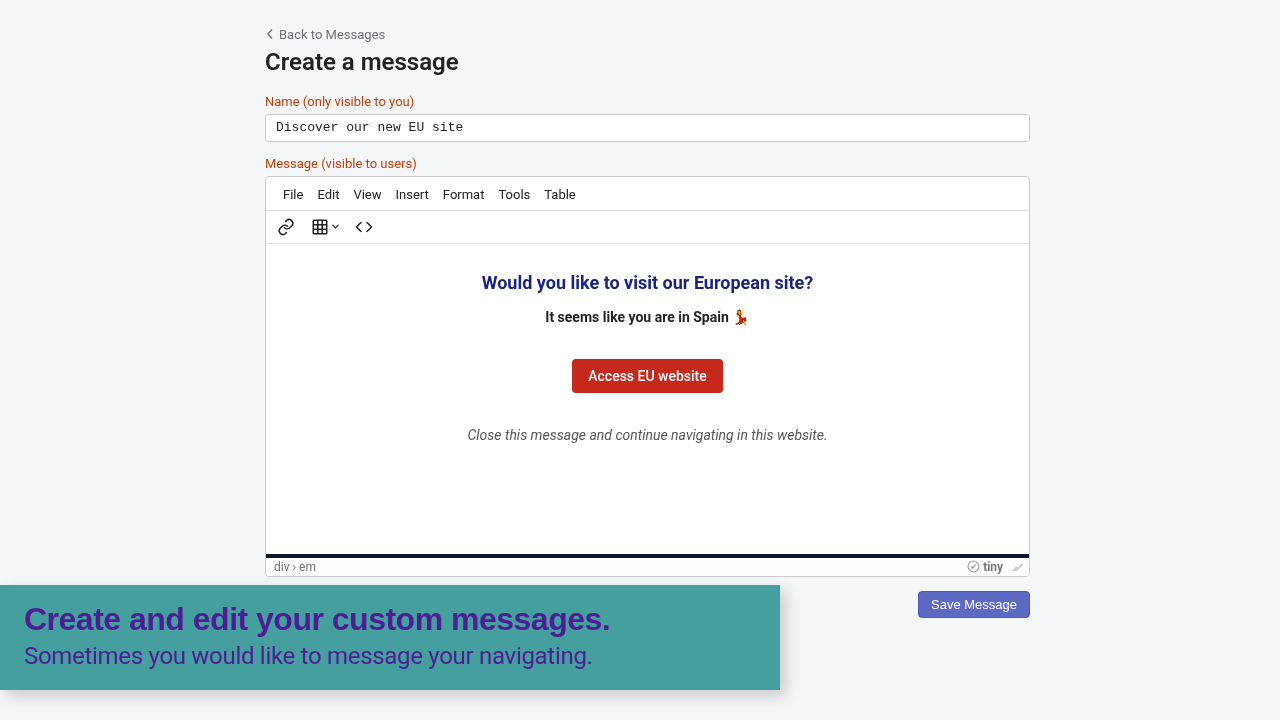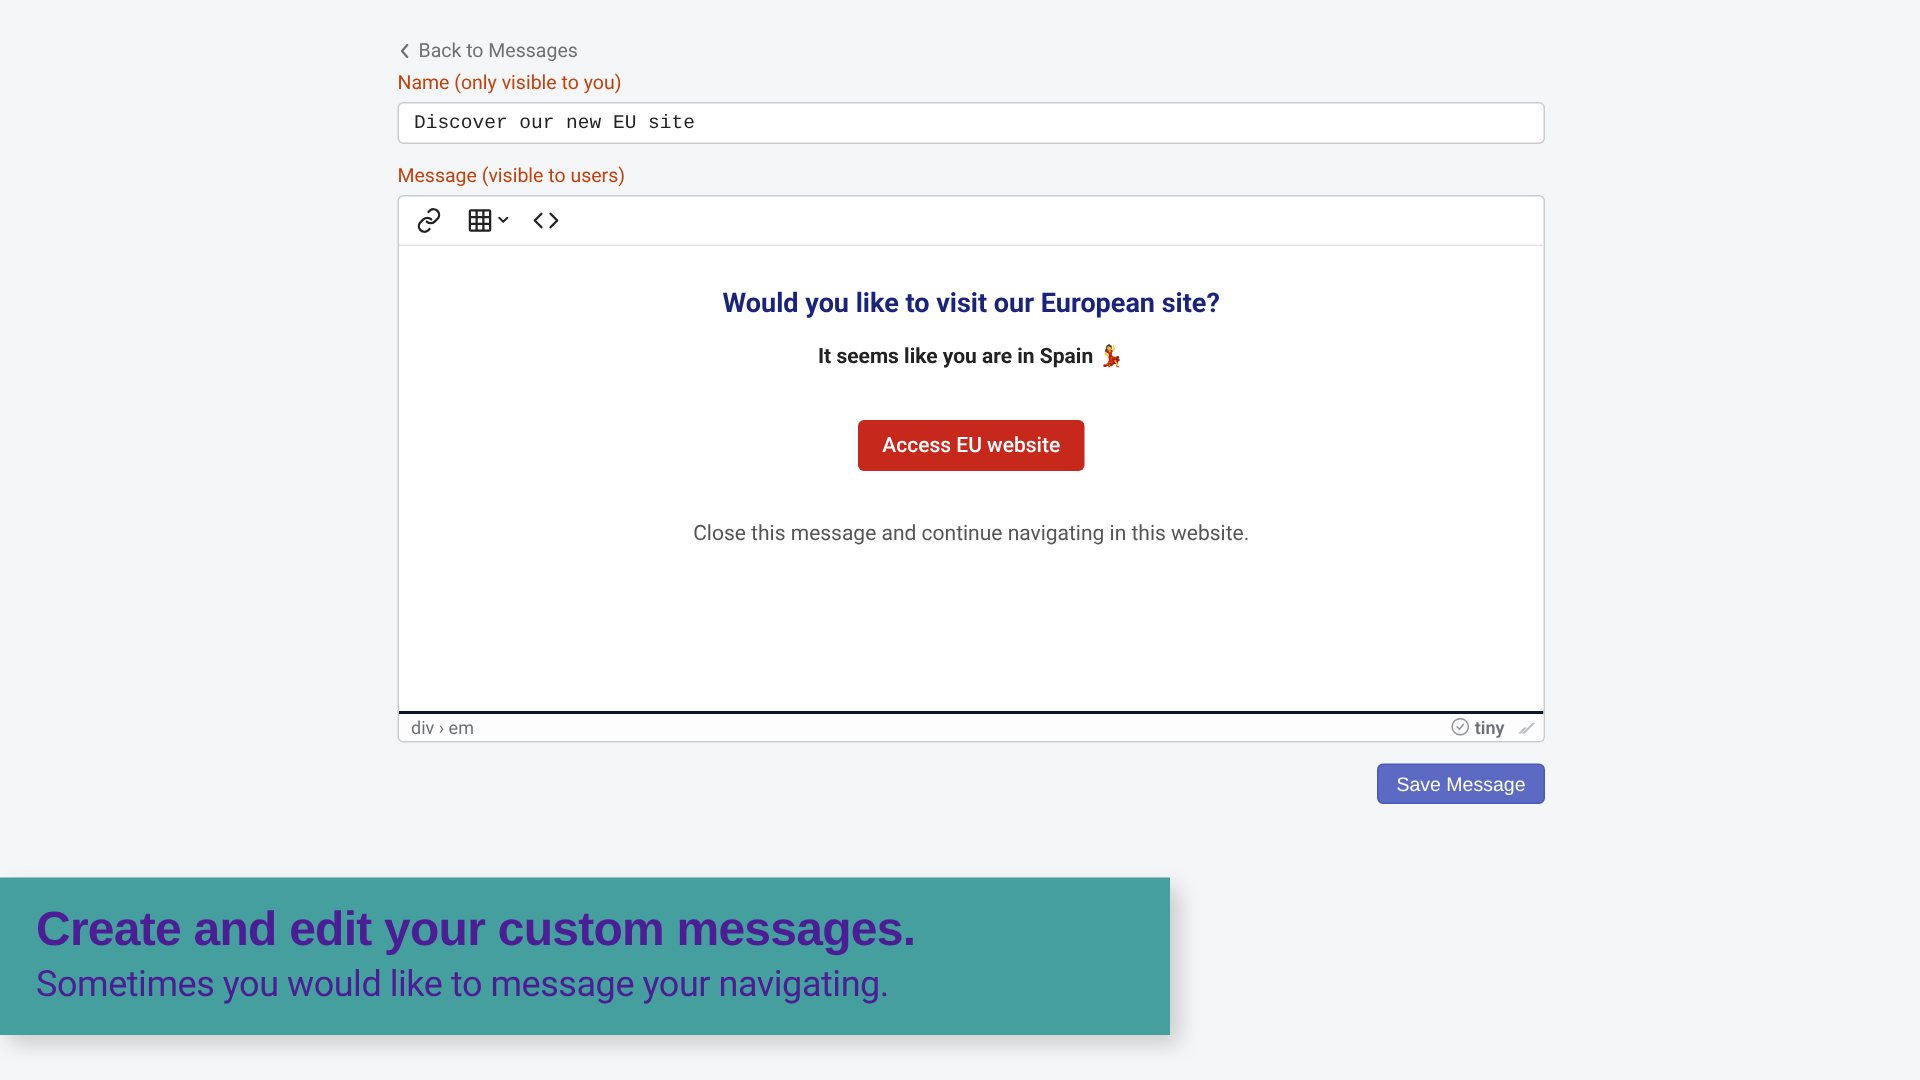--- a/index.html
+++ b/index.html
@@ -112,27 +112,28 @@
     color: #fff;
     font-size: 14px;
     font-weight: 500;
     padding: 9px 16px;
     border-radius: 4px;
     cursor: pointer;
     margin-bottom: 34px;
   }
   .content-note {
     font-size: 14px;
+    font-style: italic;
     color: #555;
   }
   .editor-statusbar {
     display: flex;
     justify-content: space-between;
     align-items: center;
-    border-top: 2px solid #0f172a;
+    border-top: 4px solid #0f172a;
     padding: 2px 8px;
     font-size: 12px;
     color: #6d7175;
     background: #fdfdfd;
   }
   .tiny-brand {
     display: inline-flex;
     align-items: center;
     gap: 3px;
     color: #6d7175;
@@ -199,28 +200,38 @@
 <div class="page">
   <div class="container">
 
     <a class="back-link">
       <svg width="10" height="10" viewBox="0 0 10 10">
           <path d="M6.5 1 3 5l3.5 4" stroke="#6d7175" stroke-width="1.5" fill="none" stroke-linecap="round" stroke-linejoin="round"></path>
         </svg>
       <span>Back to Messages</span>
     </a>
 
+    <h1 class="page-title">Create a message</h1>
 
     <label class="field-label">Name (only visible to you)</label>
     <input class="text-input" type="text" value="Discover our new EU site" style="">
 
     <label class="field-label">Message (visible to users)</label>
 
     <div class="editor-card">
 
+      <div class="editor-menubar">
+        <span class="menu-item">File</span>
+        <span class="menu-item">Edit</span>
+        <span class="menu-item">View</span>
+        <span class="menu-item">Insert</span>
+        <span class="menu-item">Format</span>
+        <span class="menu-item">Tools</span>
+        <span class="menu-item">Table</span>
+      </div>
 
       <div class="editor-toolbar">
         <span class="tool-btn">
           <svg width="18" height="18" viewBox="0 0 24 24" fill="none" stroke="#222" stroke-width="2" stroke-linecap="round" stroke-linejoin="round">
               <path d="M10 13a5 5 0 0 0 7 0l3-3a5 5 0 0 0-7-7l-1.5 1.5"></path>
               <path d="M14 11a5 5 0 0 0-7 0l-3 3a5 5 0 0 0 7 7l1.5-1.5"></path>
             </svg>
         </span>
         <span class="tool-btn wide">
           <svg width="18" height="18" viewBox="0 0 24 24" fill="none" stroke="#222" stroke-width="2">

